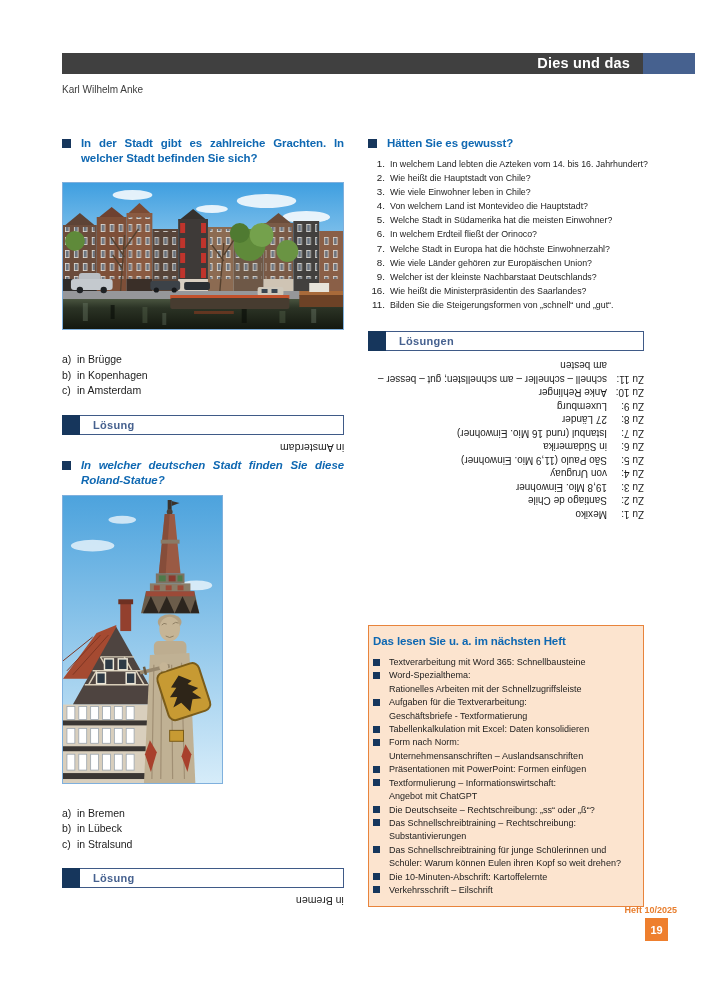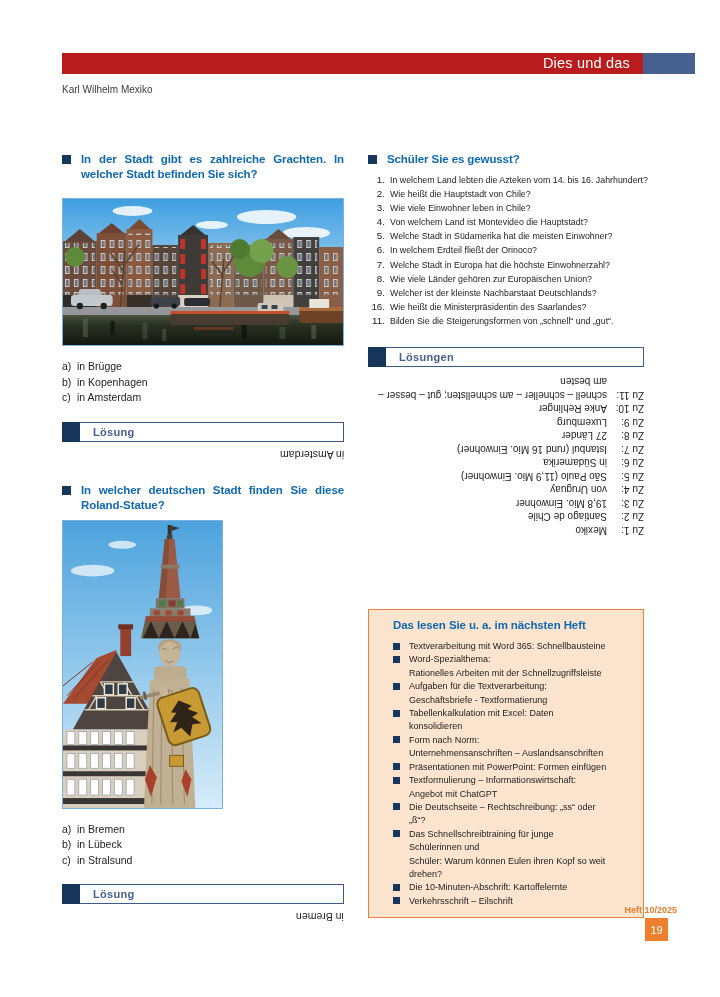--- a/index.html
+++ b/index.html
@@ -1,89 +1,89 @@
 <!DOCTYPE html>
 <html><head>
 <meta charset="utf-8">
 <style>
   html,body{margin:0;padding:0;background:#ffffff;}
   .page{position:relative;width:720px;height:997px;background:#fff;overflow:hidden;
         font-family:"Liberation Sans","DejaVu Sans",sans-serif;color:#1c1c1c;}
 
   
   .header-bar{position:absolute;left:62px;top:53px;width:633px;height:21px;display:flex;}
-  .header-main{flex:1;background:#b91c1c;color:#fff;font-size:14.5px;font-weight:normal;
+  .header-main{flex:1;background:#404040;color:#fff;font-size:14.5px;font-weight:bold;
                text-align:right;line-height:21px;padding-right:13px;letter-spacing:.2px;padding-left:44px;}
   .header-accent{width:52px;background:#46618f;}
   .author{position:absolute;left:62px;top:84px;font-size:10px;color:#3c3c3c;}
 
   
-  .col{position:absolute;top:152px;}
+  .col{position:absolute;top:136px;}
   .col-left{left:62px;width:282px;}
   .col-right{left:368px;width:276px;}
 
   
   .question{display:flex;}
   .q-square{width:9px;height:9px;background:#16365c;margin-top:3px;flex:none;}
   .q-text{margin-left:10px;flex:1;color:#0f68b2;font-weight:bold;font-size:11.5px;
           line-height:15px;text-align:justify;letter-spacing:-0.1px;}
 
   
   .photo{border:1px solid #7fb0dd;box-sizing:border-box;font-size:0;background:#bfe0f5;}
   .photo-canal{width:282px;height:148px;margin-top:16px;}
   .photo-roland{width:161px;height:289px;margin-top:7px;}
 
   
-  .options{margin-top:13px;font-size:10.5px;line-height:15.5px;}
+  .options{margin-top:22px;font-size:10.5px;line-height:15.5px;}
   .opt-key{display:inline-block;width:15px;}
 
   
   .sol-bar{position:relative;height:20px;margin-top:16px;border:1px solid #3f5a87;box-sizing:border-box;background:#fff;}
   .sol-square{position:absolute;left:-1px;top:-1px;width:18px;height:20px;background:#16365c;}
   .sol-label{position:absolute;left:30px;top:0;line-height:18px;color:#46618f;
              font-weight:bold;font-size:11px;letter-spacing:.3px;}
   .sol-flip{margin-top:7px;text-align:right;font-size:10.5px;}
   .flip{display:inline-block;transform:rotate(180deg);}
-  .q2{margin-top:22px;}
+  .q2{margin-top:4px;font-style:italic;}
 
   
   .quiz-list{margin-top:6px;}
   .qrow{display:flex;line-height:14.1px;white-space:nowrap;}
   .qnum{width:17px;text-align:right;flex:none;font-size:9.8px;}
   .qtxt{margin-left:5px;font-size:9.8px;display:inline-block;transform:scaleX(.9);transform-origin:0 50%;}
 
   
   .ans-flip{transform:rotate(180deg);margin-top:8px;font-size:10px;line-height:13.5px;}
   .ansrow{padding-left:37px;}
   .ansnum{display:inline-block;width:37px;margin-left:-37px;}
 
   
-  .next-box{margin-top:72px;box-sizing:border-box;width:276px;border:1.5px solid #e8843c;
-            background:#fce4cf;padding:9px 24px 10px;}
+  .next-box{margin-top:104px;box-sizing:border-box;width:276px;border:1.5px solid #e8843c;
+            background:#fce4cf;padding:9px 4px 10px;}
   .ni-title{color:#0f68b2;font-weight:bold;font-size:11.5px;margin-bottom:8px;letter-spacing:-0.1px;}
   .ni-item{display:flex;}
   .ni-bullet{width:7px;height:7px;background:#16365c;margin-top:3.5px;flex:none;}
   .ni-text{margin-left:9px;font-size:9.5px;line-height:13.4px;white-space:pre-line;
            display:inline-block;transform:scaleX(.95);transform-origin:0 0;}
 
   
   .heft{position:absolute;right:43px;top:905px;color:#e87e2e;font-size:9px;font-weight:bold;}
   .pagenum{position:absolute;left:645px;top:918px;width:23px;height:23px;background:#ee7f2e;
-           color:#fff;font-weight:normal;font-size:11px;display:flex;align-items:center;justify-content:center;}
+           color:#fff;font-weight:bold;font-size:11px;display:flex;align-items:center;justify-content:center;}
 </style>
 </head>
 <body>
 
 <div class="page">
 
   <div class="header-bar">
     <div class="header-main">Dies und das</div>
     <div class="header-accent"></div>
   </div>
-  <div class="author">Karl Wilhelm Mexiko</div>
+  <div class="author">Karl Wilhelm Anke</div>
 
   <div class="col col-left">
 
     <div class="question">
       <span class="q-square"></span>
       <span class="q-text">In der Stadt gibt es zahlreiche Grachten. In welcher Stadt befinden Sie sich?</span>
     </div>
 
     <div class="photo photo-canal">
       <svg width="280" height="146" viewBox="0 0 282 146" preserveAspectRatio="none">
@@ -347,21 +347,21 @@
     <div class="sol-flip">
       <span class="flip">in Bremen</span>
     </div>
 
   </div>
 
   <div class="col col-right">
 
     <div class="question">
       <span class="q-square"></span>
-      <span class="q-text">Schüler Sie es gewusst?</span>
+      <span class="q-text">Hätten Sie es gewusst?</span>
     </div>
 
     <div class="quiz-list">
 
         <div class="qrow">
           <span class="qnum">1.</span>
           <span class="qtxt">In welchem Land lebten die Azteken vom 14. bis 16. Jahrhundert?</span>
         </div>
 
         <div class="qrow">
@@ -510,20 +510,25 @@
             <span class="ni-bullet"></span>
             <span class="ni-text">Textformulierung – Informationswirtschaft:
 Angebot mit ChatGPT</span>
           </div>
 
           <div class="ni-item">
             <span class="ni-bullet"></span>
             <span class="ni-text">Die Deutschseite – Rechtschreibung: „ss“ oder „ß“?</span>
           </div>
 
+          <div class="ni-item">
+            <span class="ni-bullet"></span>
+            <span class="ni-text">Das Schnellschreibtraining – Rechtschreibung:
+Substantivierungen</span>
+          </div>
 
           <div class="ni-item">
             <span class="ni-bullet"></span>
             <span class="ni-text">Das Schnellschreibtraining für junge Schülerinnen und
 Schüler: Warum können Eulen ihren Kopf so weit drehen?</span>
           </div>
 
           <div class="ni-item">
             <span class="ni-bullet"></span>
             <span class="ni-text">Die 10-Minuten-Abschrift: Kartoffelernte</span>

